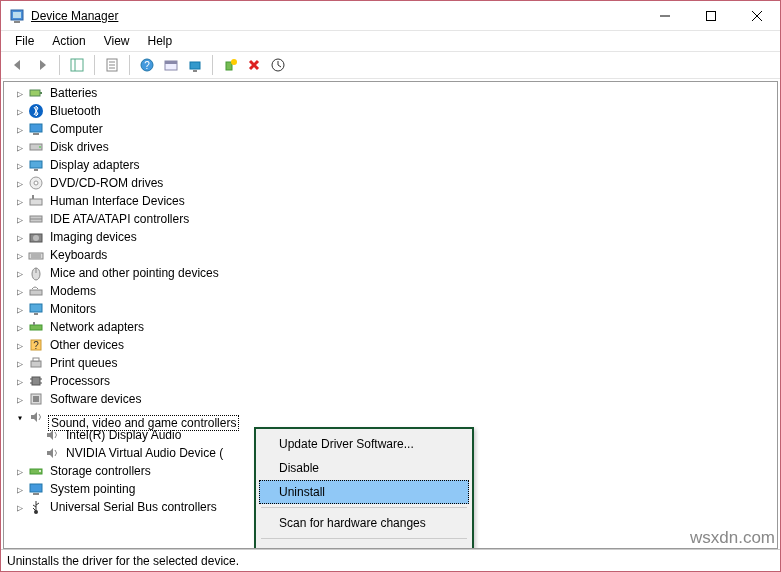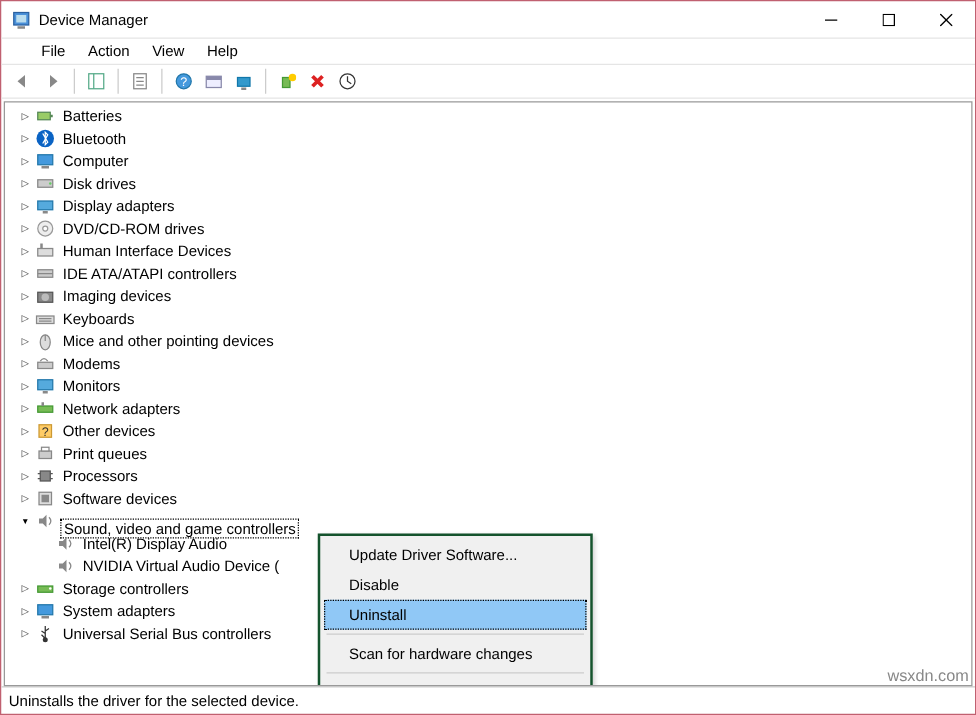--- a/index.html
+++ b/index.html
@@ -13,31 +13,31 @@
   display: flex;
   flex-direction: column;
   overflow: hidden;
 }
 .titlebar {
   height: 30px;
   display: flex;
   align-items: center;
   padding: 0 0 0 8px;
   border-bottom: 1px solid #e5e5e5;
+  text-decoration: underline;
 }
 .titlebar .icon { width: 16px; height: 16px; margin-right: 6px; }
 .titlebar .title { flex: 1; font-size: 12px; }
 .winbtn { width: 46px; height: 30px; display: flex; align-items: center; justify-content: center; }
 .menubar {
   height: 20px;
   display: flex;
   align-items: center;
   padding: 0 6px;
   gap: 2px;
-  margin-left: 18px;
 }
 .menubar .menu-item { padding: 2px 8px; }
 .toolbar {
   height: 28px;
   display: flex;
   align-items: center;
   padding: 2px 6px;
   border-top: 1px solid #e5e5e5;
   border-bottom: 1px solid #e5e5e5;
   gap: 2px;
@@ -104,21 +104,21 @@
   display: flex;
   align-items: center;
   padding: 0 6px;
   font-size: 12px;
 }
 .statusbar .pane { flex: 1; }
 .statusbar .pane.small { flex: 0 0 120px; border-left: 1px solid #ddd; }
 .watermark {
   position: absolute;
   right: 6px; bottom: 24px;
-  font-size: 13px;
+  font-size: 17px;
   color: #888;
 }
 svg { display: block; }
 </style>
 </head>
 <body>
 
 <div class="titlebar">
   <span class="icon">
     <svg width="16" height="16">
@@ -468,21 +468,21 @@
       </div>
 
     <div class="node" style="padding-left:8px">
         <span class="expander">▷</span>
         <span class="dev-icon">
           <svg width="16" height="16">
             <rect x="2" y="3" width="12" height="8" fill="#49d" stroke="#27a"></rect>
             <rect x="5" y="12" width="6" height="2" fill="#888"></rect>
           </svg>
         </span>
-        <span class="label">System adapters</span>
+        <span class="label">System pointing</span>
       </div>
 
     <div class="node" style="padding-left:8px">
         <span class="expander">▷</span>
         <span class="dev-icon">
           <svg width="16" height="16">
             <path d="M8 2 L8 12 M8 12 L5 9 M8 6 L11 4 M8 8 L5 6" stroke="#333" fill="none"></path>
             <circle cx="8" cy="13" r="2" fill="#333"></circle>
           </svg>
         </span>

